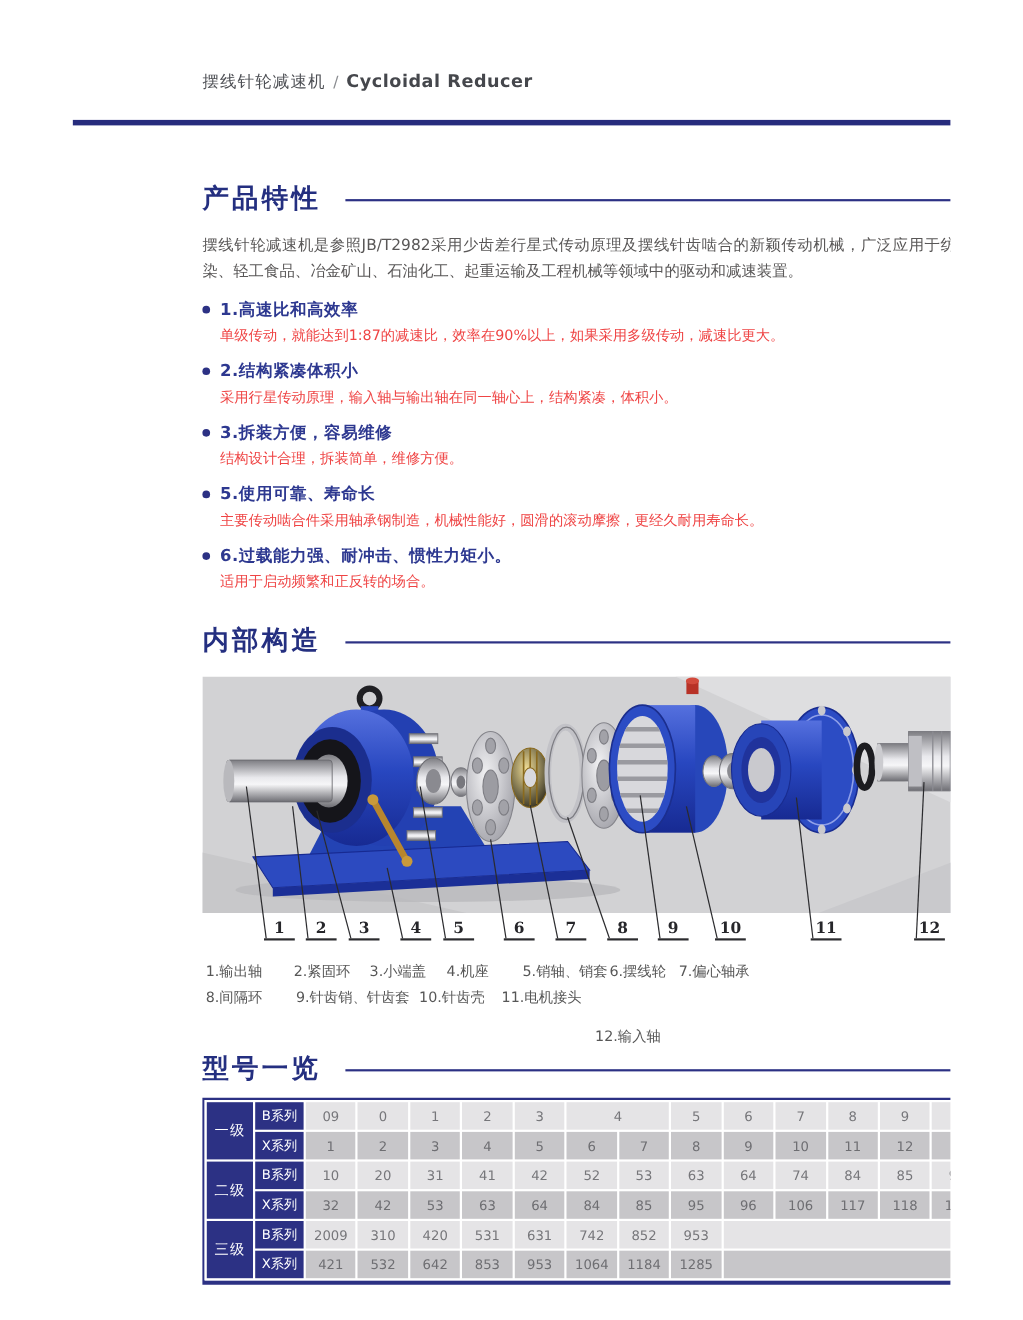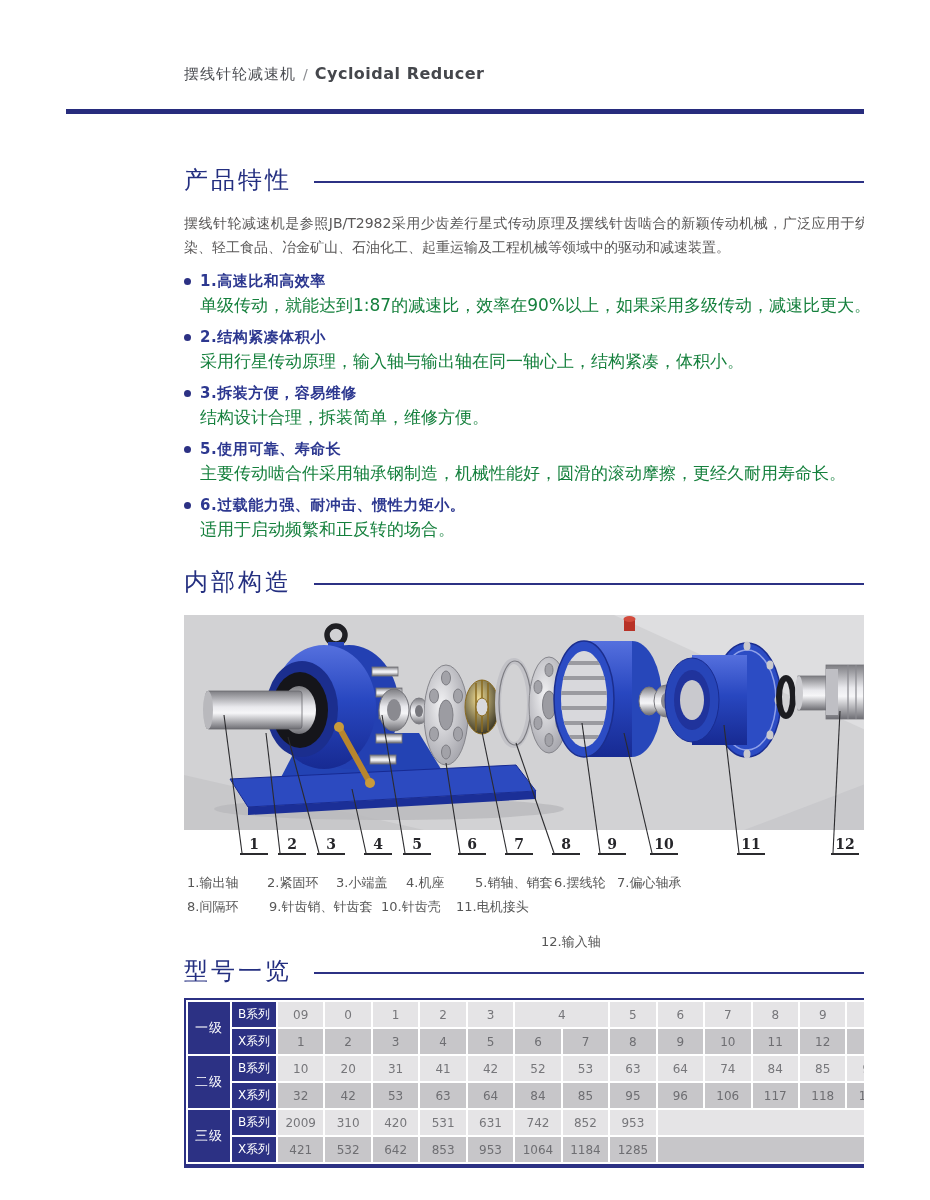--- a/index.html
+++ b/index.html
@@ -12,32 +12,32 @@
   
   .doc-header { position:absolute; top:64px; left:118px; white-space:nowrap; }
   .doc-title-zh { font-size:15px; color:#4d4f54; letter-spacing:1px; }
   .doc-title-sep { font-size:14px; color:#8a8c90; margin:0 7px; }
   .doc-title-en { font-size:16px; font-weight:bold; color:#45474c; letter-spacing:0.5px; }
   .top-rule { position:absolute; top:109px; left:0; width:930px; height:5px; background:#272c7d; }
 
   
   .content { position:absolute; top:148px; left:118px; width:714px; }
   .section-head { display:flex; align-items:center; }
-  .section-title { font-size:24px; font-weight:normal; color:#242f80; letter-spacing:3px; white-space:nowrap; }
+  .section-title { font-size:24px; font-weight:bold; color:#242f80; letter-spacing:3px; white-space:nowrap; }
   .section-line { flex:1; height:2px; background:#2c3184; margin-left:22px; margin-top:3px; }
 
   
   .sec-features .section-head { margin-top:16px; }
   .intro { margin-top:15px; font-size:14px; line-height:24px; color:#595757; text-align:justify; }
   .feature-list { list-style:none; margin-top:11px; }
   .feature-item { margin-top:13px; }
   .feature-head { display:flex; align-items:center; }
   .dot { width:7px; height:7px; border-radius:50%; background:#2c3184; margin-right:9px; flex:0 0 auto; }
   .feature-title { font-size:15px; font-weight:bold; color:#2d3890; letter-spacing:0.5px; }
-  .feature-body { margin:5px 0 0 16px; font-size:17px; line-height:19px; color:#15803d; }
+  .feature-body { margin:5px 0 0 16px; font-size:13px; line-height:19px; color:#ef4444; }
 
   
   .sec-structure .section-head { margin-top:27px; }
   .diagram { position:relative; margin-top:17px; width:710px; height:247px; }
   .diagram svg { position:absolute; top:0; left:0; }
   .part-number {
     position:absolute; top:221px; width:28px; text-align:center;
     font-size:14px; font-weight:bold; color:#26262a;
     border-bottom:2px solid #2b2b2e; padding-bottom:1px;
     font-family:"DejaVu Serif", serif;

